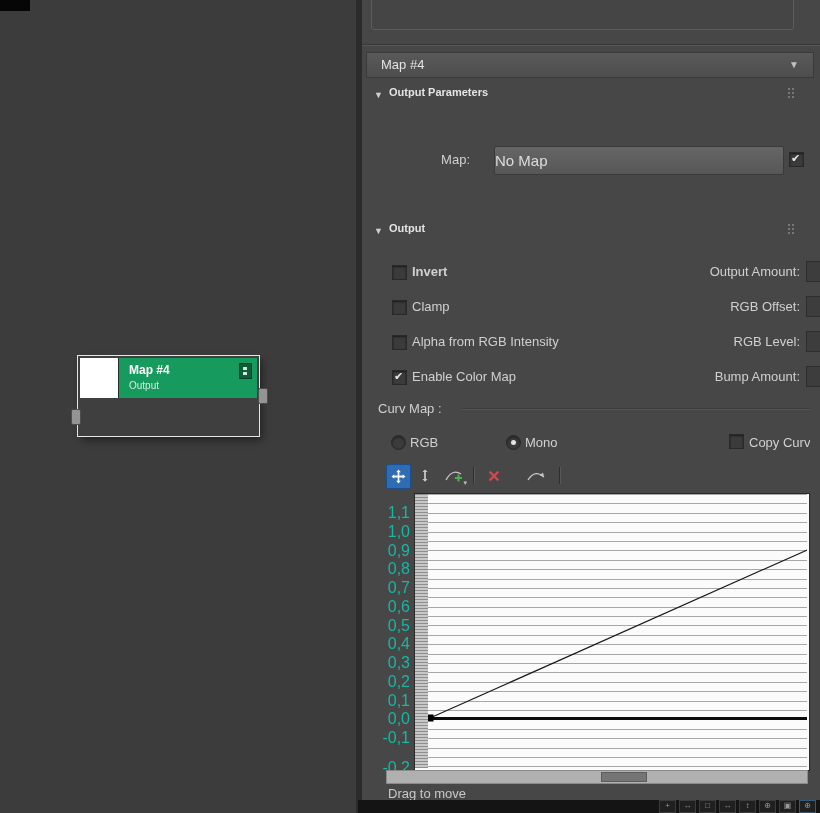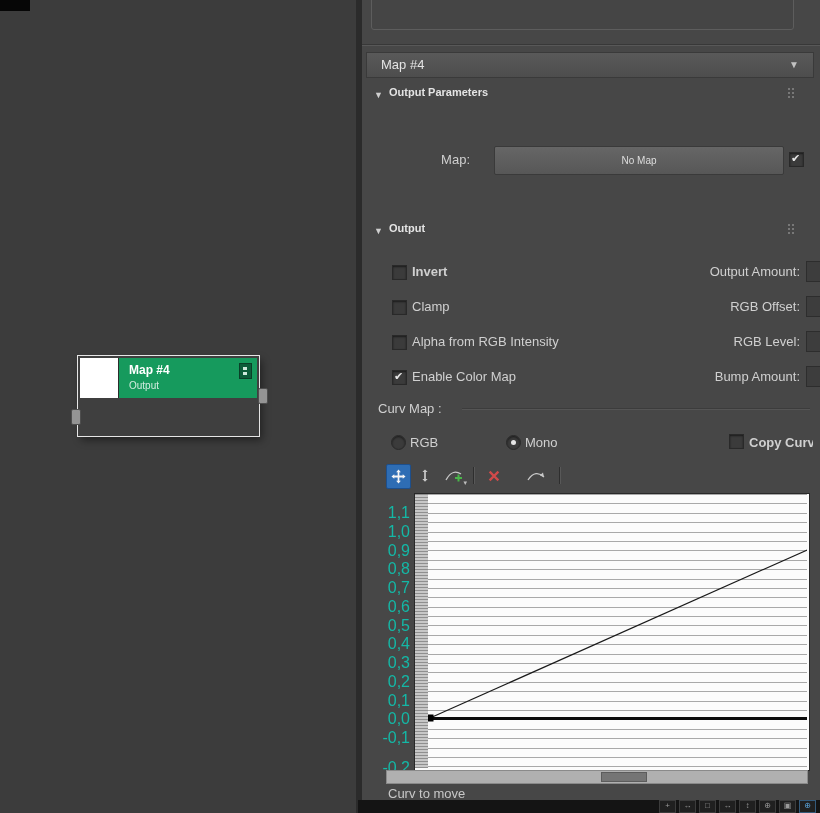--- a/index.html
+++ b/index.html
@@ -35,21 +35,21 @@
   #selector-bar .txt{position:absolute;left:14px;}
   #selector-arrow{position:absolute;right:14px;top:0;font-size:10px;color:#c2c2c2;line-height:24px;}
 
   .roll-arrow{position:absolute;font-size:9px;color:#cfcfcf;}
   .roll-title{position:absolute;font-size:11px;font-weight:bold;color:#e4e4e4;white-space:nowrap;}
   .grip{position:absolute;width:8px;height:12px;}
   .grip .gd{position:absolute;left:0;top:0;width:2px;height:2px;background:#787878;
     box-shadow:4px 0 #787878,0 4px #787878,4px 4px #787878,0 8px #787878,4px 8px #787878;}
 
   #nomap-btn{left:494px;top:146px;width:288px;height:27px;background:linear-gradient(#666666,#575757);
-    border:1px solid #3a3a3a;border-radius:2px;color:#dddddd;font-size:10px;display:flex;align-items:center;justify-content:center;cursor:default;}
+    border:1px solid #3a3a3a;border-radius:2px;color:#dddddd;font-size:15px;display:flex;align-items:center;justify-content:flex-start;cursor:default;}
 
   .cb{position:absolute;width:13px;height:13px;background:#3b3b3b;border:1px solid #292929;
     box-shadow:inset 0 1px 2px rgba(0,0,0,.55);}
   .cb.on::after{content:"✔";position:absolute;left:1px;top:-1px;color:#e8e8e8;font-size:11px;}
   .radio{position:absolute;width:13px;height:13px;border-radius:50%;background:#3b3b3b;border:1px solid #292929;
     box-shadow:inset 0 1px 2px rgba(0,0,0,.55);}
   .radio.on::after{content:"";position:absolute;left:4px;top:4px;width:5px;height:5px;border-radius:50%;background:#e4e4e4;}
 
   .spin-lbl{position:absolute;width:170px;text-align:right;color:#d0d0d0;font-size:13px;white-space:nowrap;}
   .spin-stub{position:absolute;left:806px;width:14px;height:19px;background:#3d3d3d;border:1px solid #2d2d2d;}
@@ -153,21 +153,21 @@
   <div class="spin-stub" style="top:366px;"></div>
 
   <span class="lbl" style="left:378px;top:401px;">Curv Map :</span>
   <div id="groupline" class="abs"></div>
 
   <div class="radio" style="left:391px;top:435px;"></div>
   <span class="lbl" style="left:410px;top:435px;">RGB</span>
   <div class="radio on" style="left:506px;top:435px;"></div>
   <span class="lbl" style="left:525px;top:435px;">Mono</span>
   <div class="cb" style="left:729px;top:434px;"></div>
-  <span class="lbl" style="left:749px;top:435px;max-width:64px;overflow:hidden;font-weight:bold;">Copy Curv</span>
+  <span class="lbl" style="left:749px;top:435px;max-width:64px;overflow:hidden;">Copy Curv</span>
 
   <div class="tbtn active" style="left:386px;width:23px;">
     <svg width="15" height="15" viewBox="0 0 16 16">
       <path d="M8 .5 L10.5 3.5 H8.9 V6.9 H12.5 V5.5 L15.5 8 L12.5 10.5 V9.1 H8.9 V12.5 H10.5 L8 15.5 L5.5 12.5 H7.1 V9.1 H3.5 V10.5 L.5 8 L3.5 5.5 V6.9 H7.1 V3.5 H5.5 Z" fill="#f4f4f4"></path>
     </svg>
   </div>
   <div class="tbtn" style="left:413px;width:24px;">
     <svg width="14" height="15" viewBox="0 0 16 16">
       <path d="M8 1 L11 4 H9 V12 H11 L8 15 L5 12 H7 V4 H5 Z" fill="#c8c8c8"></path>
     </svg>
@@ -215,21 +215,21 @@
   <div id="zero-line" class="abs"></div>
   <svg id="curve-svg" class="abs" width="379" height="274">
     <line id="curve-line" x1="2" y1="224" x2="424" y2="36" stroke="#1a1a1a" stroke-width="1.2"></line>
     <rect id="curve-marker" width="7" height="7" fill="#000" x="-1.5" y="220.5"></rect>
   </svg>
 
   <div id="hscroll" class="abs">
     <div id="hscroll-thumb"></div>
   </div>
 
-  <div id="hint" class="abs">Curv to move</div>
+  <div id="hint" class="abs">Drag to move</div>
   <div id="status-bar" class="abs">
       <div class="fico">+</div>
       <div class="fico">↔</div>
       <div class="fico">□</div>
       <div class="fico">↔</div>
       <div class="fico">↕</div>
       <div class="fico">⊕</div>
       <div class="fico">▣</div>
       <div class="fico">⊕</div>
     </div>

